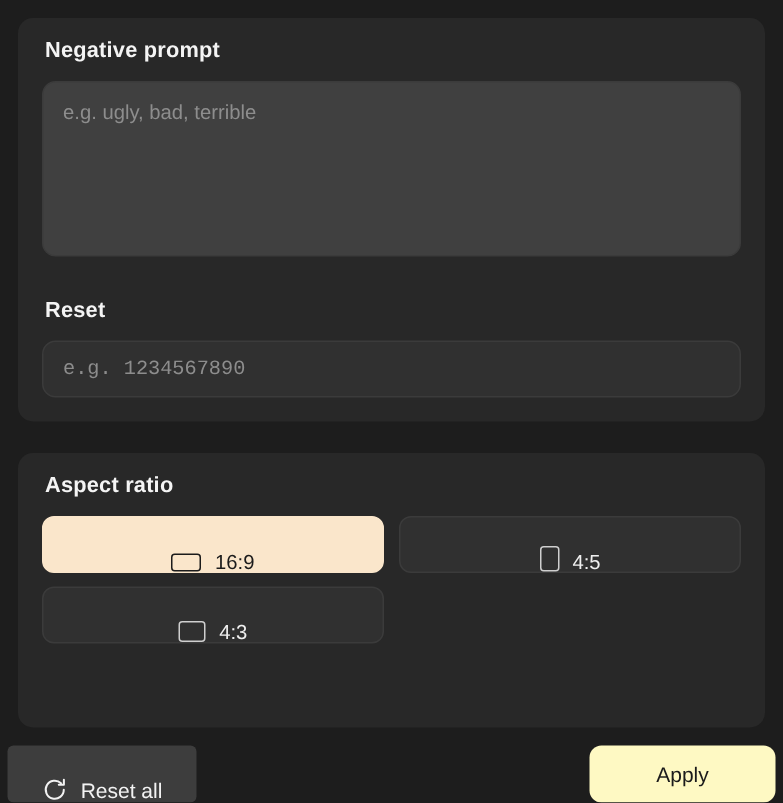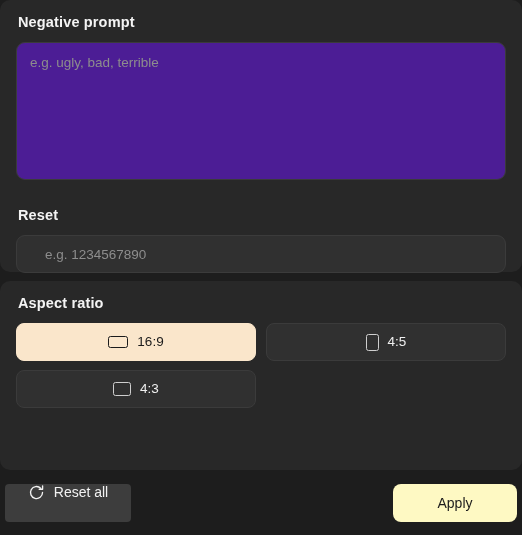--- a/index.html
+++ b/index.html
@@ -20,21 +20,21 @@
     height: 535px;
     box-sizing: border-box;
     display: flex;
     flex-direction: column;
     background: #1d1d1d;
   }
 
   
   .panel {
     background: #282828;
-    margin: 0;
+    margin: 12px;
     padding: 14px 16px 16px 16px;
     box-sizing: border-box;
   }
   .panel-top {
     border-radius: 10px 10px 10px 10px;
     height: 272px;
     padding-top: 13px;
   }
   .panel-second {
     margin-top: 9px;
@@ -49,22 +49,22 @@
     font-weight: 700;
     letter-spacing: 0.15px;
     margin: 0 0 11px 2px;
     line-height: 18px;
   }
 
   
   .textarea-box {
     box-sizing: border-box;
     width: 100%;
-    height: 138px;
-    background: #4c1d95;
+    height: 117px;
+    background: #404040;
     border: 1px solid #3b3b3b;
     border-radius: 9px;
     color: #8d8d8d;
     font-family: "Liberation Sans", sans-serif;
     font-size: 13.5px;
     padding: 11px 13px;
     resize: none;
     outline: none;
     line-height: 18px;
   }
@@ -73,41 +73,41 @@
   .seed-wrap { margin-top: 22px; }
 
   .input-box {
     box-sizing: border-box;
     width: 100%;
     height: 38px;
     background: #303030;
     border: 1px solid #3b3b3b;
     border-radius: 9px;
     color: #8d8d8d;
-    font-family: Liberation Sans, sans-serif;
+    font-family: Liberation Mono, monospace;
     font-size: 13.5px;
-    padding: 0 28px;
+    padding: 0 13px;
     outline: none;
   }
   .input-box::placeholder { color: #8d8d8d; }
 
   
   .ratio-grid {
     display: grid;
     grid-template-columns: 1fr 1fr;
     gap: 9px 10px;
   }
   .ratio-btn {
     box-sizing: border-box;
     height: 38px;
     background: #303030;
     border: 1px solid #3b3b3b;
     border-radius: 8px;
     display: flex;
-    align-items: center;
+    align-items: flex-end;
     justify-content: center;
     gap: 9px;
     color: #efefef;
     font-size: 13.5px;
     cursor: pointer;
     user-select: none;
     padding: 0;
   }
   .ratio-btn.selected {
     background: #fae6cb;
@@ -146,21 +146,21 @@
     height: 38px;
     min-width: 126px;
     padding: 0 18px;
     background: #3d3d3d;
     border: none;
     border-radius: 4px;
     color: #f2f2f2;
     font-family: "Liberation Sans", sans-serif;
     font-size: 14px;
     display: flex;
-    align-items: flex-start;
+    align-items: flex-end;
     justify-content: center;
     gap: 9px;
     cursor: pointer;
   }
   .btn-apply {
     box-sizing: border-box;
     height: 38px;
     min-width: 124px;
     padding: 0 18px;
     background: #fef9c3;

